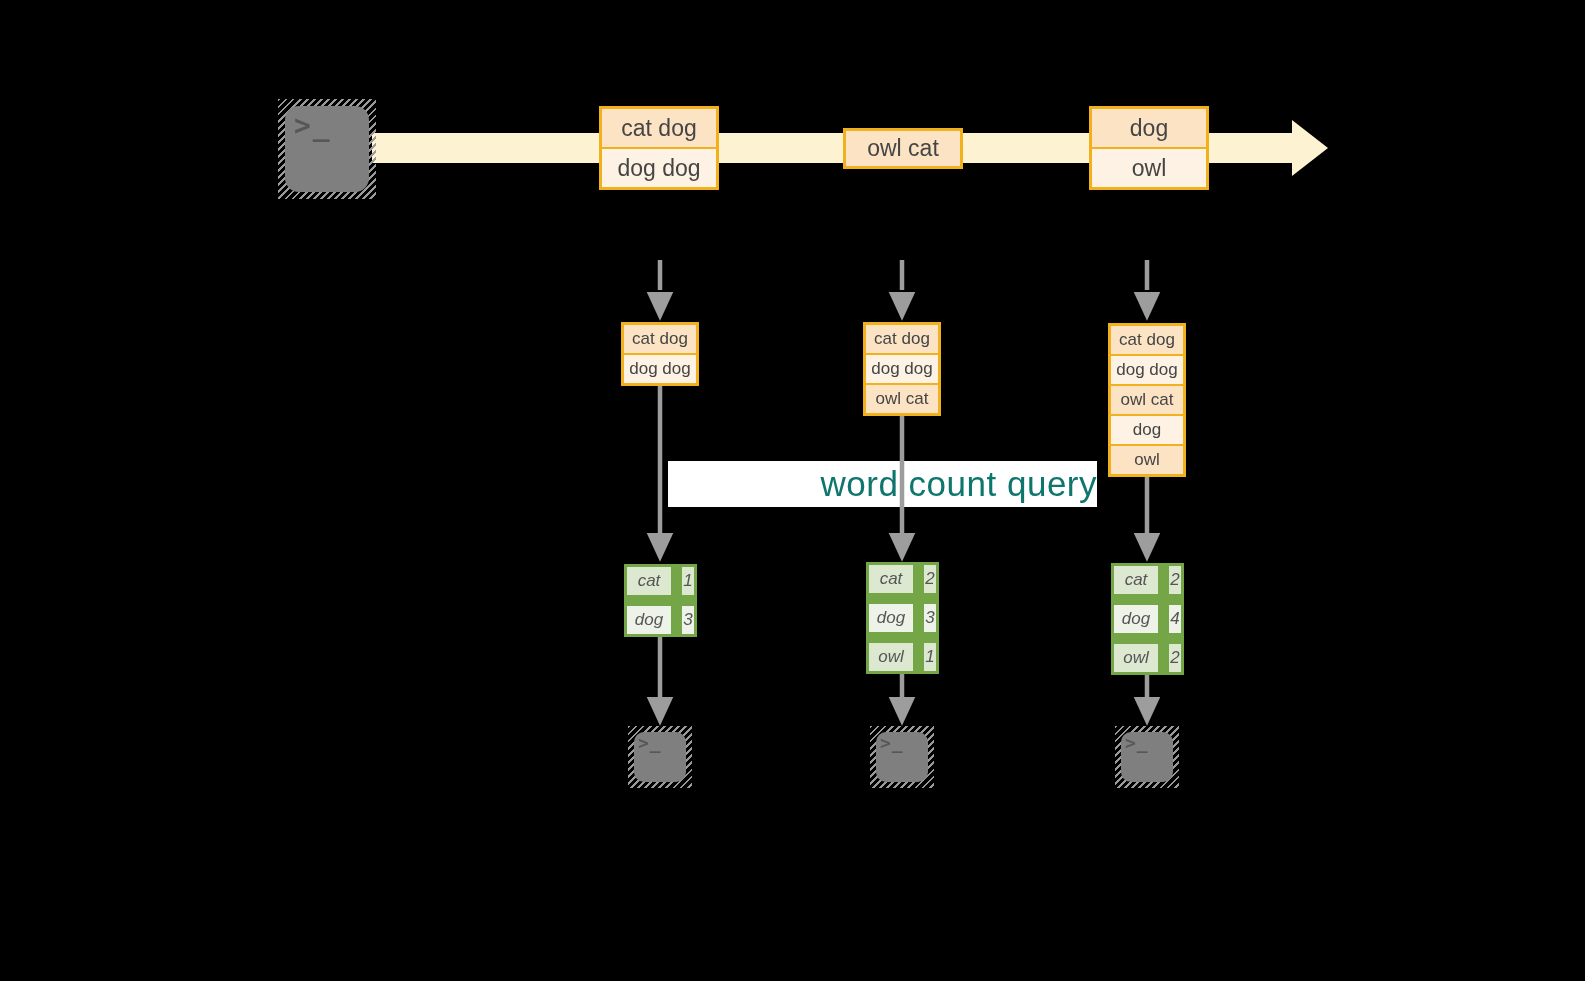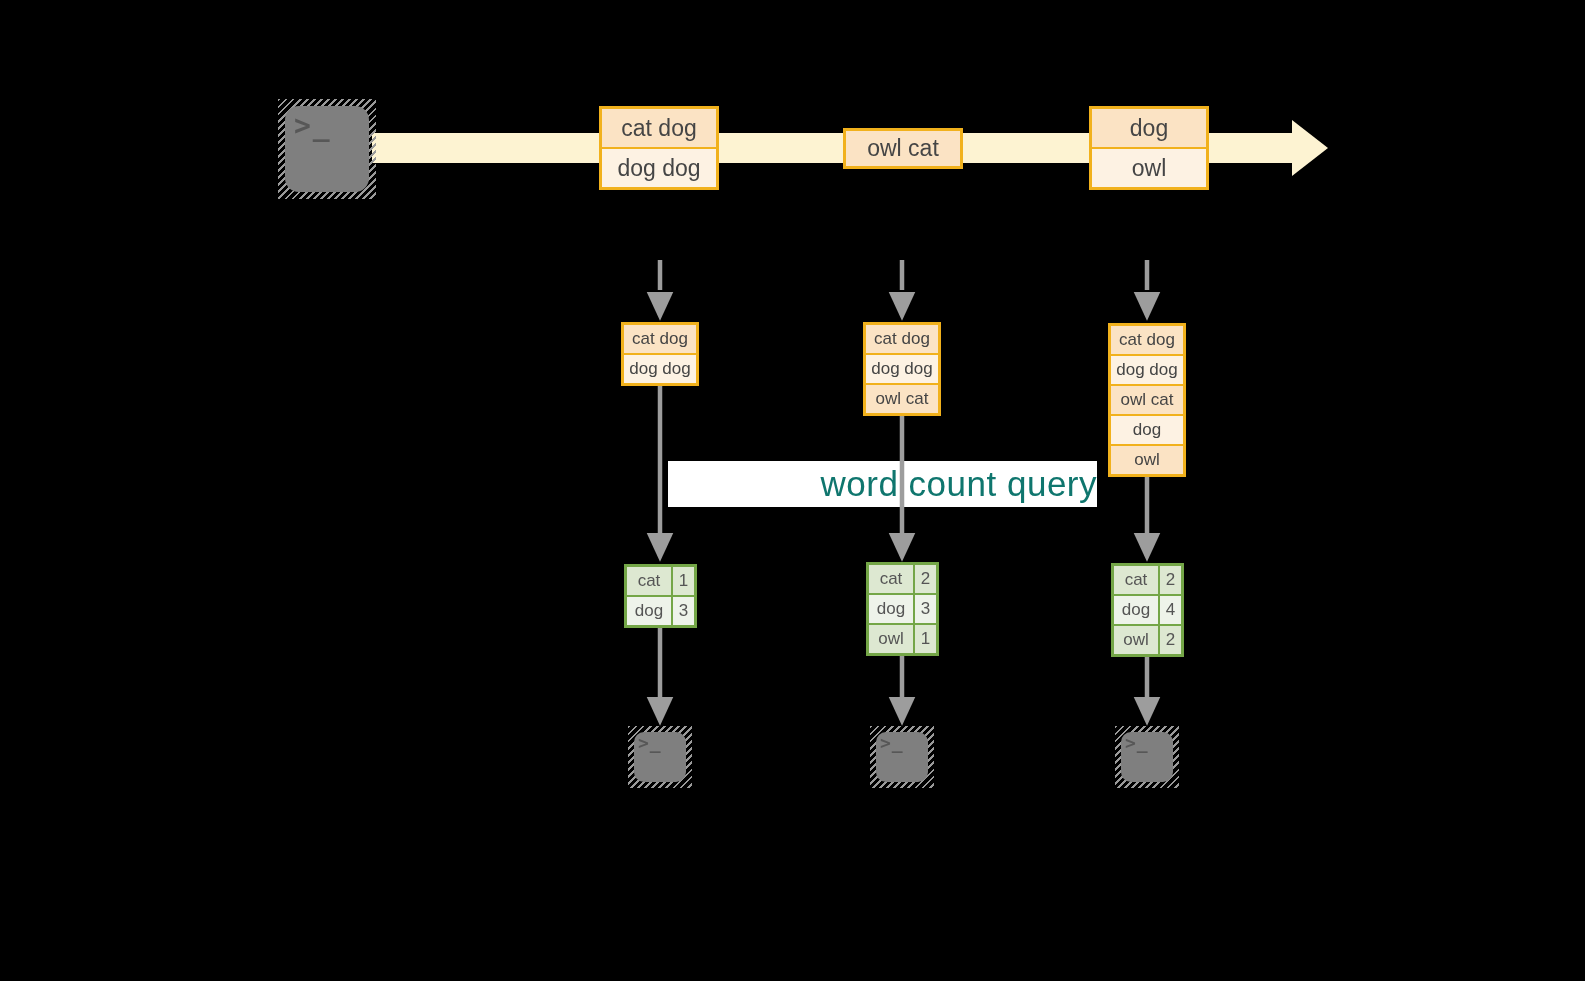--- a/index.html
+++ b/index.html
@@ -30,22 +30,22 @@
   }
   .cell.dark{background:var(--event-cell-dark);}
   .cell.light{background:var(--event-cell-light);}
   .evbox .cell{height:38px;font-size:23px;}
   .evbox{width:114px;}
   .stbox{width:72px;}
   .stbox .cell{height:28px;font-size:17px;}
   
   .rtable{
     position:absolute;z-index:3;background:var(--result-border);
-    border:3px solid var(--result-border);display:grid;gap:2px;
-    grid-template-columns:44px 1fr;width:67px;
+    border:3px solid var(--result-border);display:grid;gap:11px;
+    grid-template-columns:44px 1fr;width:67px;font-style:italic;
   }
   .rtable .cell{
     height:28px;display:flex;align-items:center;justify-content:center;
     font-size:17px;color:#555555;
   }
   .rtable .cell.rdark{background:var(--result-cell-dark);}
   .rtable .cell.rlight{background:var(--result-cell-light);}
   
   .term{
     position:absolute;z-index:3;

